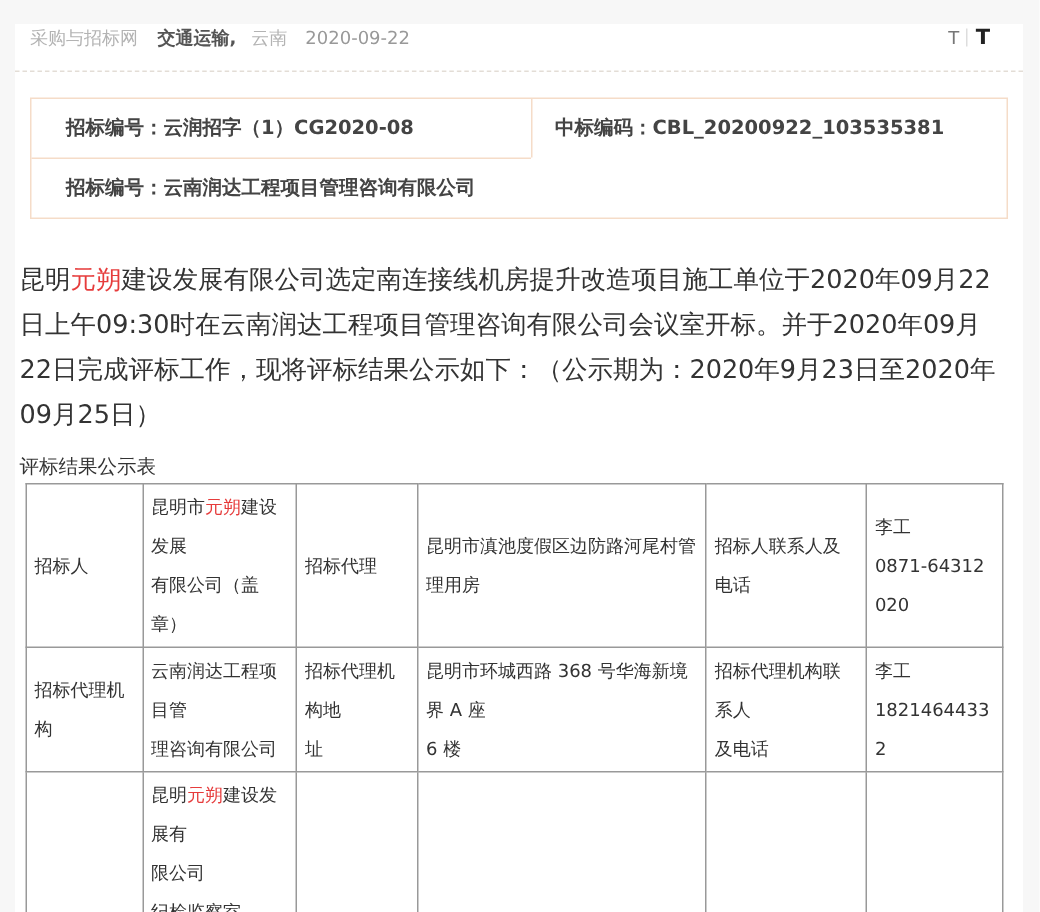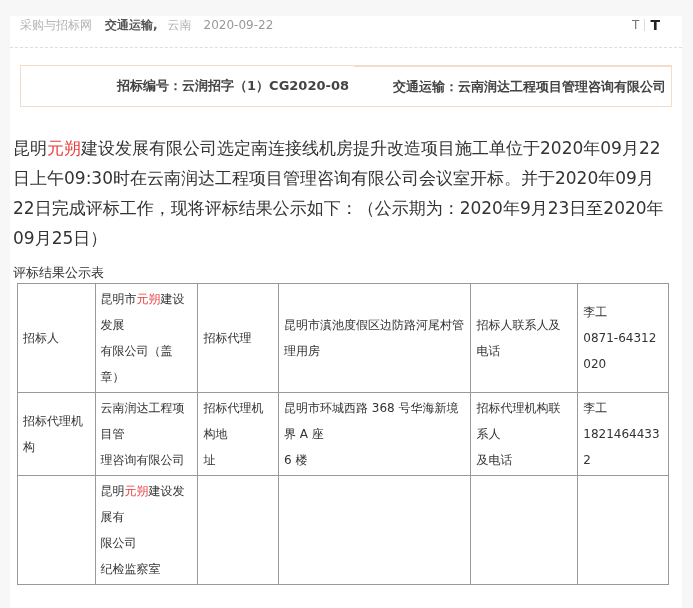--- a/index.html
+++ b/index.html
@@ -55,21 +55,20 @@
     border:1px solid #f5dcc8;
     display:grid;
     grid-template-columns:333px 1fr;
   }
   .info-cell {
     padding:11px 5px 11px 23px;
     font-size:13px;
     font-weight:bold;
     color:#444;
     line-height:17px;
-    text-align:right;
   }
   .info-cell.col2 { border-left:1px solid #f5dcc8; padding-left:15px; }
   .info-cell.row2 { border-top:1px solid #f5dcc8; }
   .article-paragraph {
     margin:26px 10px 0 3px;
     font-size:17px;
     line-height:30px;
     color:#333;
   }
   .table-caption {
@@ -111,21 +110,22 @@
       <span class="font-btn-small">T</span>
       <span class="font-sep"></span>
       <span class="font-btn-large">T</span>
     </span>
   </div>
 
   <div class="dashed-divider"></div>
 
   <div class="info-box">
     <div class="info-cell row1 col1">招标编号：云润招字（1）CG2020-08</div>
-    <div class="info-cell row2 col1">交通运输：云南润达工程项目管理咨询有限公司</div>
+    <div class="info-cell row1 col2">中标编码：CBL_20200922_103535381</div>
+    <div class="info-cell row2 col1">招标编号：云南润达工程项目管理咨询有限公司</div>
   </div>
 
   <p class="article-paragraph"><span>昆明</span><span class="hl-red">元朔</span><span>建设发展有限公司选定南连接线机房提升改造项目施工单位于2020年09月22日上午09:30时在云南润达工程项目管理咨询有限公司会议室开标。并于2020年09月22日完成评标工作，现将评标结果公示如下：（公示期为：2020年9月23日至2020年09月25日）</span></p>
 
   <div class="table-caption">评标结果公示表</div>
 
   <table class="tbl main">
     <tbody>
         <tr style="height: 60px;">
           <td style="width: 77px;"><span>招标人</span></td>

